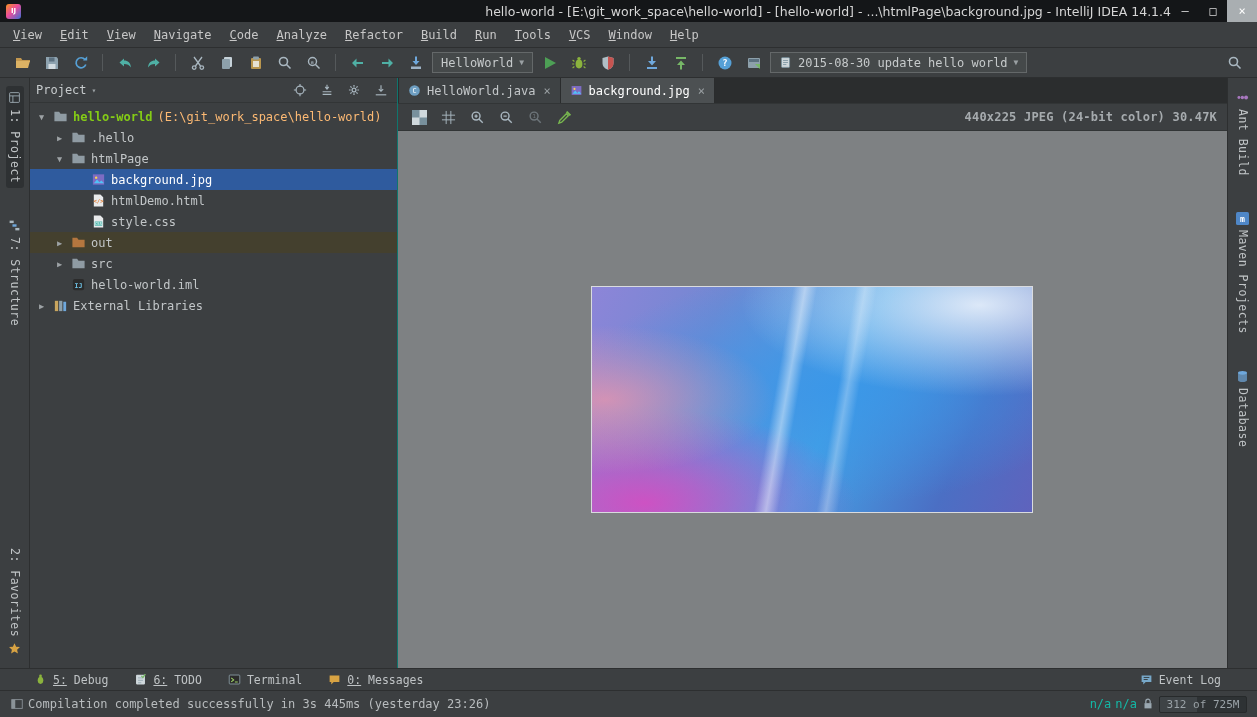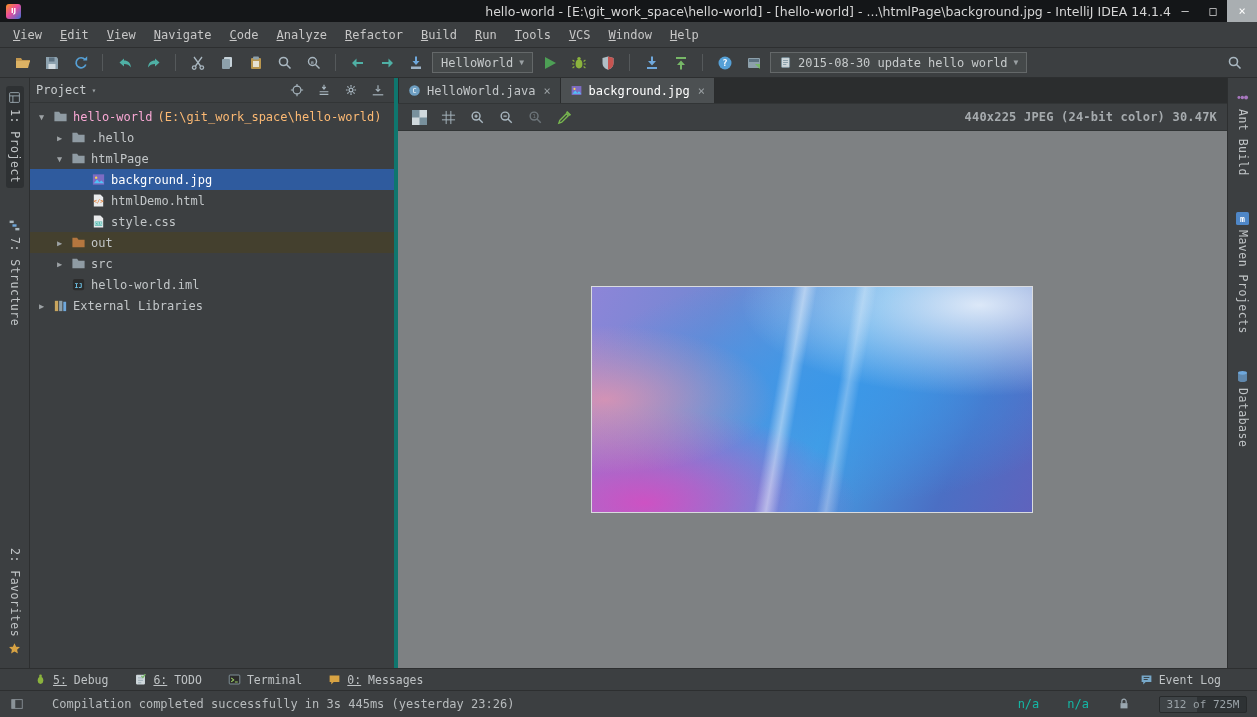--- a/index.html
+++ b/index.html
@@ -47,34 +47,34 @@
   .stripe.left{border-right:1px solid #2d2f30}
   .stripe.right{border-left:1px solid #2d2f30}
   .tsb{display:flex;flex-direction:column;align-items:center;gap:5px;cursor:pointer;
        padding:5px 2px;border-radius:3px}
   .tsb.active{background:#2e3133}
   .tsb svg{width:13px;height:13px}
   .vtext{writing-mode:vertical-rl;font-size:11.5px;color:#c0c4c6;letter-spacing:.5px;white-space:nowrap}
   .stripe .bottom-group{margin-top:auto}
 
   
-  .project-panel{width:368px;flex:none;display:flex;flex-direction:column;border-right:4px solid #0f766e}
+  .project-panel{width:368px;flex:none;display:flex;flex-direction:column;border-right:1px solid #0f766e}
   .panel-header{height:25px;flex:none;display:flex;align-items:center;padding:0 6px;gap:6px;
                 border-bottom:1px solid #323536}
   .panel-header .ph-label{color:#c7cbcd;cursor:pointer;display:flex;align-items:center;gap:5px}
   .panel-header .carr{font-size:8px;color:#9aa0a3}
   .panel-header .ph-icons{margin-left:auto;display:flex;gap:7px}
   .ph-icons .tbtn{width:20px;height:20px}
   .ph-icons svg{width:14px;height:14px}
   .tree{flex:1;overflow:hidden;padding-top:3px}
   .row{height:21px;display:flex;align-items:center;gap:5px;color:#c2c6c8;cursor:pointer;white-space:nowrap}
   .arr{width:11px;flex:none;font-size:8.5px;color:#9da2a5;text-align:center}
   .fic{width:16px;height:16px;flex:none;display:flex;align-items:center;justify-content:center}
   .fic svg{width:15px;height:15px}
-  .nm.b{font-weight:normal;color:#f9a8d4}
+  .nm.b{font-weight:bold;color:#84cc16}
   .pth{color:#fdba74}
   .row.sel{background:#2f5b9e;color:#fff}
   .row.sel .nm{color:#fff}
   .row.hl{background:#44402e}
 
   
   .editor{flex:1;display:flex;flex-direction:column;min-width:0}
   .tabbar{height:26px;flex:none;background:#2b2d2e;display:flex;align-items:stretch;
           border-bottom:1px solid #323536;padding-left:1px}
   .tab{display:flex;align-items:center;gap:6px;padding:0 9px;background:#3e4244;color:#c3c7c9;
@@ -103,21 +103,21 @@
   
   .bottombar{height:22px;flex:none;display:flex;align-items:center;gap:26px;padding:0 36px 0 34px;
              border-top:1px solid #2d2f30;font-size:11.5px}
   .bwb{display:flex;align-items:center;gap:6px;cursor:pointer;color:#bfc3c5}
   .bwb svg{width:13px;height:13px}
   .bwb .lbl::first-letter{text-decoration:underline}
   .bwb .lbl.no-ul::first-letter{text-decoration:none}
   .bottombar .grow{flex:1}
 
   
-  .statusbar{height:27px;flex:none;display:flex;align-items:center;gap:28px;padding:0 10px;
+  .statusbar{height:27px;flex:none;display:flex;align-items:center;gap:4px;padding:0 10px;
              border-top:1px solid #2d2f30;color:#b8bcbe}
   .statusbar svg{width:14px;height:14px}
   .statusbar .grow{flex:1}
   .na{color:#14b8a6}
   .mem{position:relative;width:88px;height:17px;background:#2e3234;border:1px solid #272a2b;
        border-radius:2px;overflow:hidden;cursor:pointer;flex:none}
   .mem .fill{position:absolute;left:0;top:0;bottom:0;width:43%;background:#3e4346}
   .mem .mtext{position:absolute;inset:0;display:flex;align-items:center;justify-content:center;
               font-size:11px;color:#9aa2a7}
   .sicon{cursor:pointer;display:flex;align-items:center}

